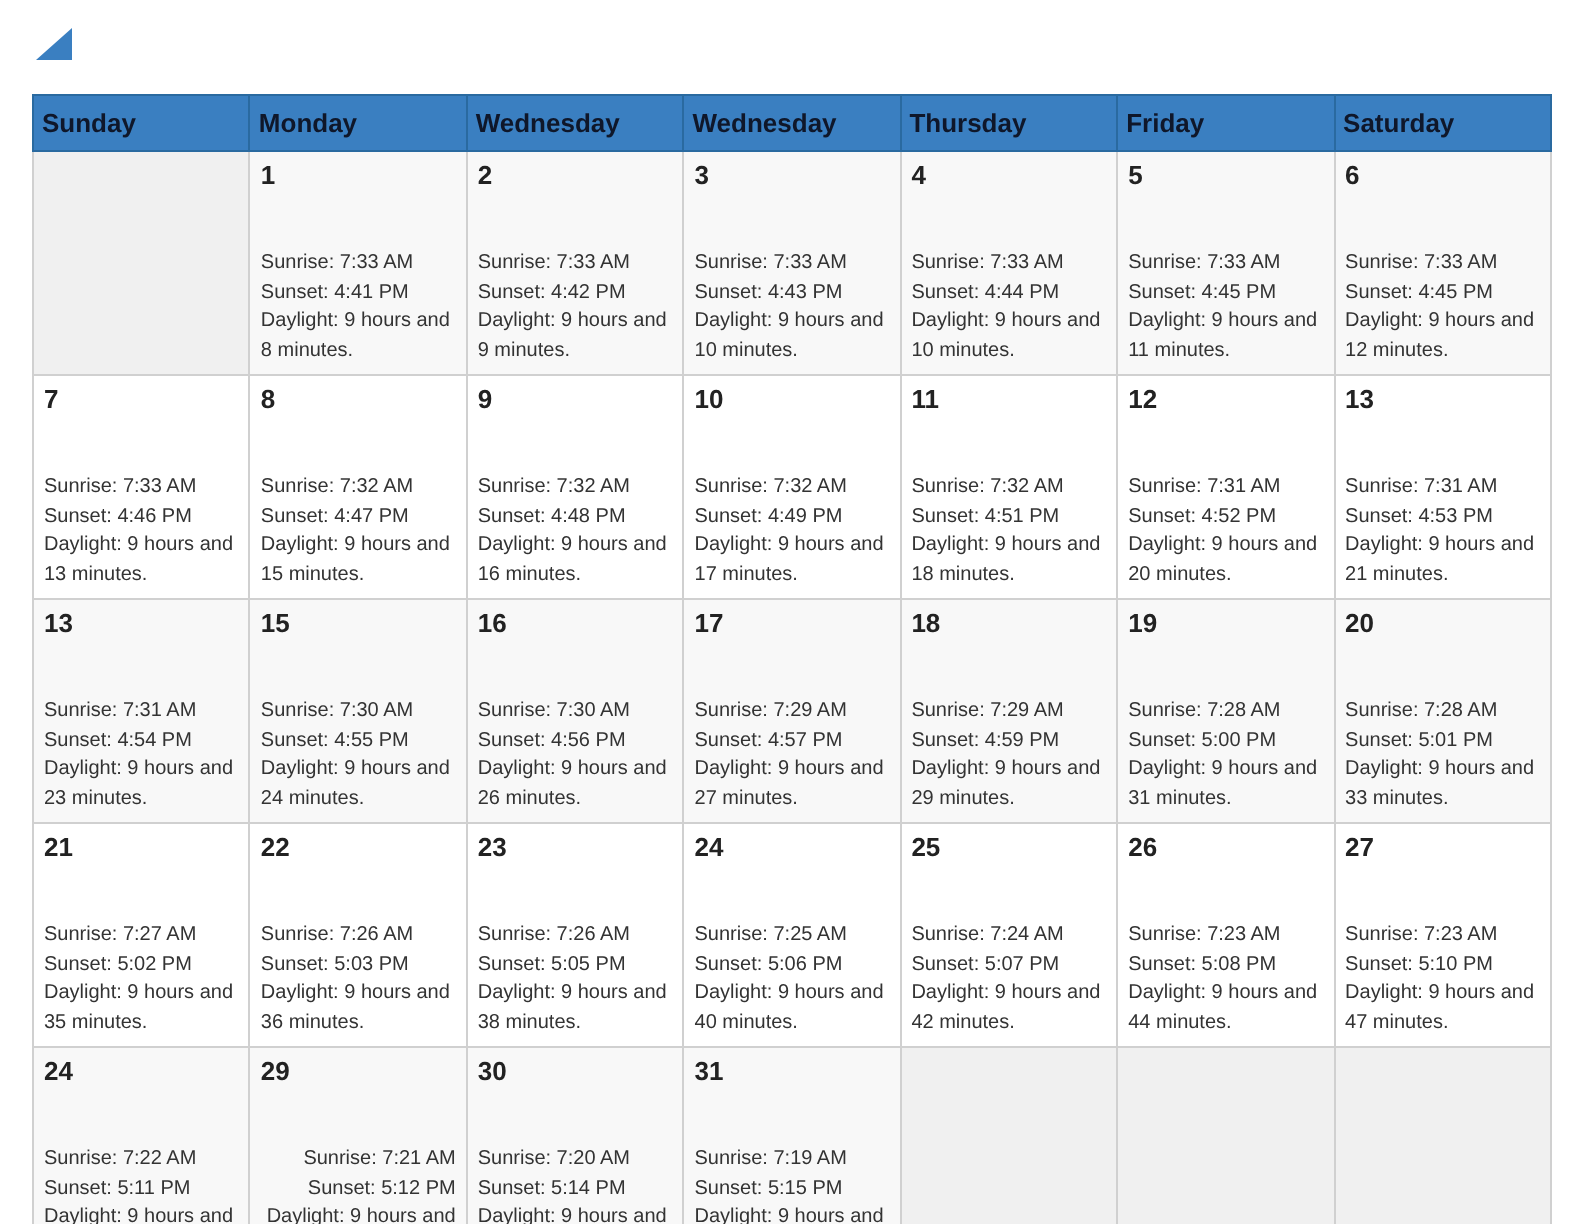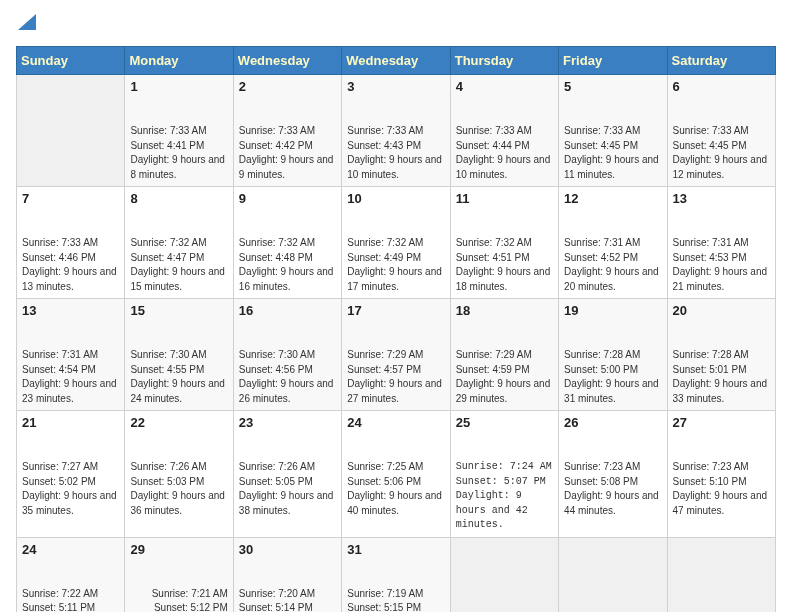--- a/index.html
+++ b/index.html
@@ -35,21 +35,21 @@
       color: #444;
       margin-top: 2px;
     }
     table {
       width: 100%;
       border-collapse: collapse;
       table-layout: fixed;
     }
     thead tr th {
       background-color: #3a7fc1;
-      color: #fef9c3;
+      color: #0f172a;
       font-size: 13px;
       font-weight: bold;
       padding: 6px 4px;
       text-align: left;
       border: 1px solid #2a6aa0;
     }
     tbody tr td {
       border: 1px solid #d0d0d0;
       vertical-align: top;
       padding: 4px 5px;
@@ -260,21 +260,21 @@
 Daylight: 9 hours and 38 minutes.</div>
         </td>
         <td>
           <span class="day-number">24</span>
           <div class="day-info" style="white-space: pre-line;">Sunrise: 7:25 AM
 Sunset: 5:06 PM
 Daylight: 9 hours and 40 minutes.</div>
         </td>
         <td>
           <span class="day-number">25</span>
-          <div class="day-info" style="white-space: pre-line; font-family: Liberation Mono, monospace;">Sunrise: 7:24 AM
+          <div class="day-info" style="white-space: pre-line;">Sunrise: 7:24 AM
 Sunset: 5:07 PM
 Daylight: 9 hours and 42 minutes.</div>
         </td>
         <td>
           <span class="day-number">26</span>
           <div class="day-info" style="white-space: pre-line;">Sunrise: 7:23 AM
 Sunset: 5:08 PM
 Daylight: 9 hours and 44 minutes.</div>
         </td>
         <td>

